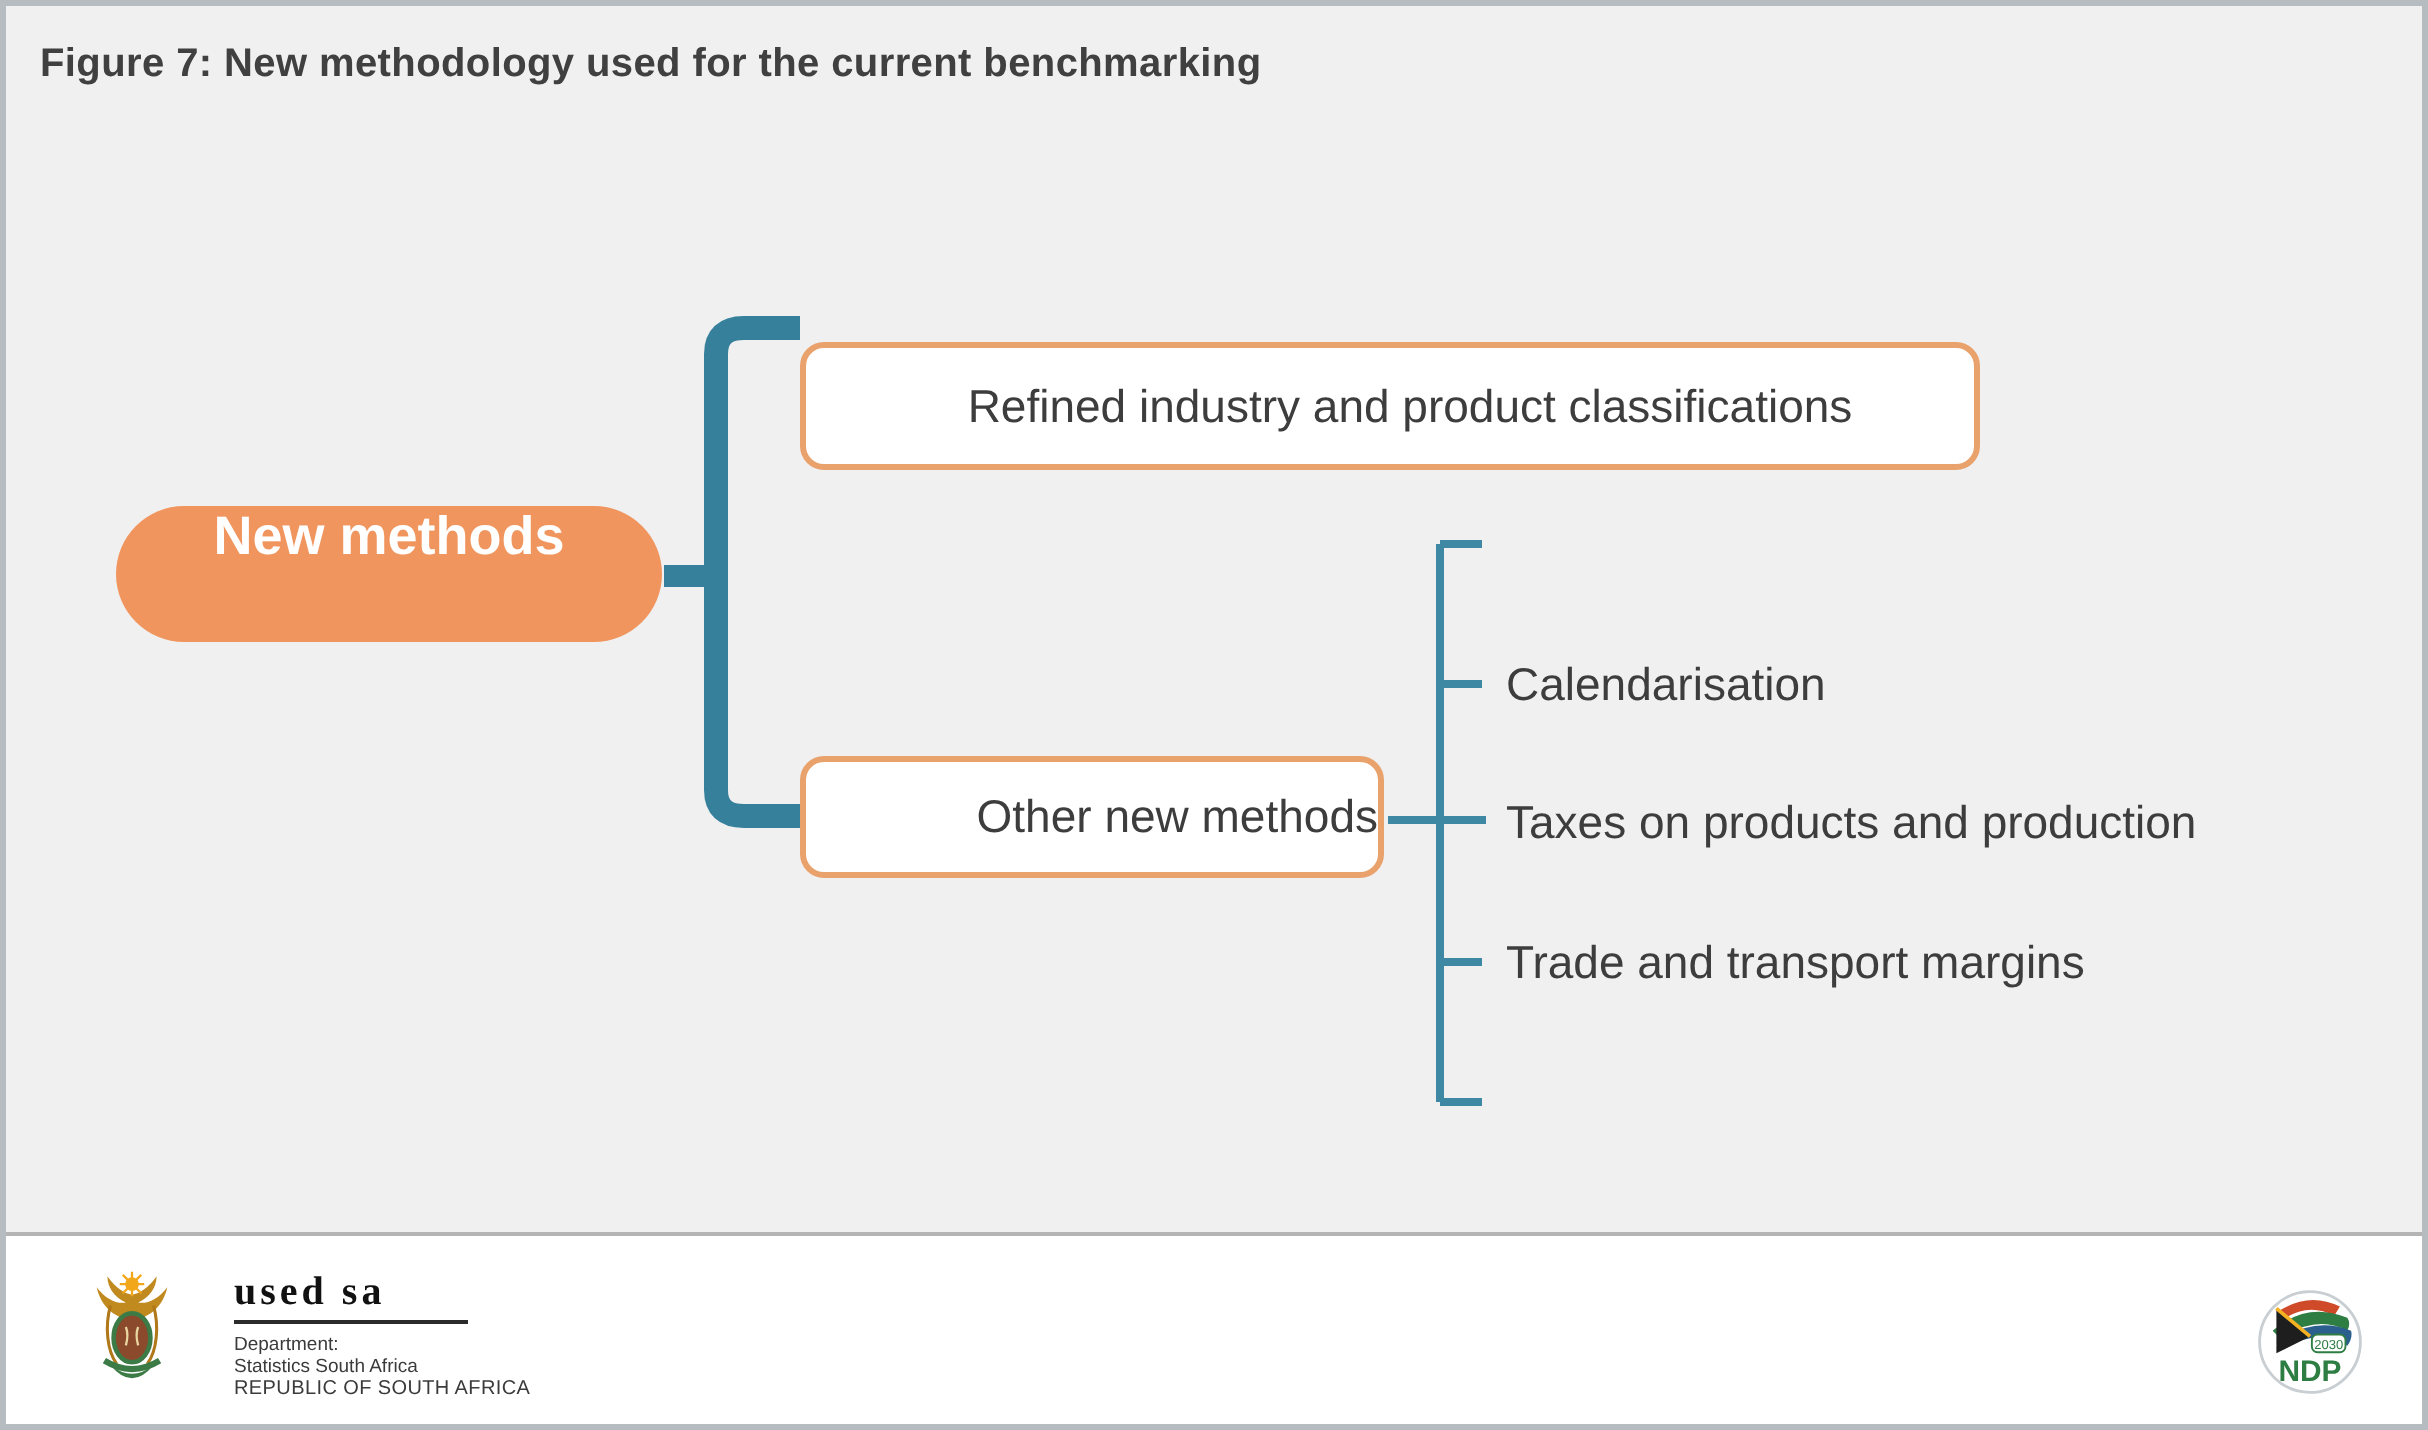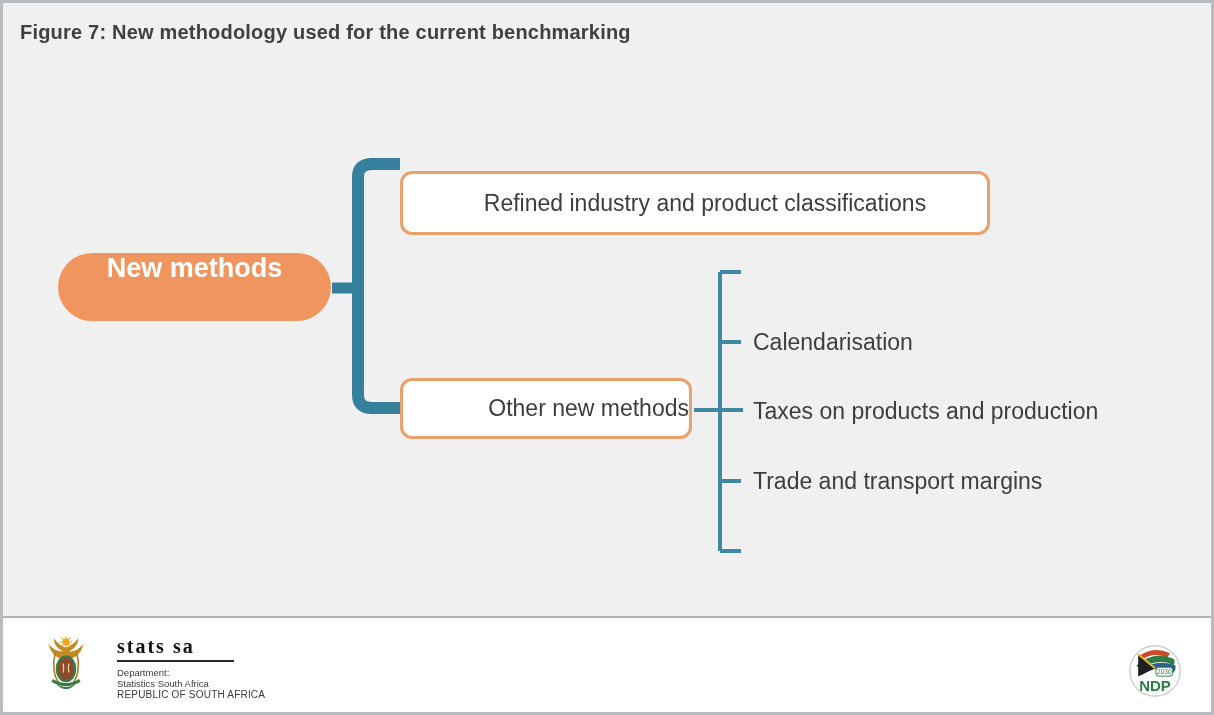--- a/index.html
+++ b/index.html
@@ -145,21 +145,21 @@
         <path d="M16,26 C12,40 14,56 20,64 M44,26 C48,40 46,56 40,64" stroke="#B07818" stroke-width="2" fill="none"></path>
 
         <ellipse cx="30" cy="47" rx="12" ry="16" fill="#8A4A2B" stroke="#3C7A46" stroke-width="3"></ellipse>
         <path d="M26,40 q2,5 0,12 M34,40 q-2,5 0,12" stroke="#E8D6A0" stroke-width="1.5" fill="none"></path>
 
         <path d="M12,62 Q30,73 48,62" stroke="#3C7A46" stroke-width="4" fill="none"></path>
         <path d="M16,65 Q30,76 44,65 Q30,82 16,65 Z" fill="#3C7A46"></path>
       </svg>
 
       <div class="statssa-text">
-        <div class="statssa-wordmark">stats sa</div>
+        <div class="statssa-wordmark">used sa</div>
         <div class="statssa-rule"></div>
         <div class="dept-line">Department:</div>
         <div class="dept-line">Statistics South Africa</div>
         <div class="dept-line bold">REPUBLIC OF SOUTH AFRICA</div>
       </div>
     </div>
 
     <svg class="ndp-logo" width="56" height="58" viewBox="0 0 60 60">
       <circle cx="30" cy="30" r="27" fill="#ffffff" stroke="#c8ced2" stroke-width="1.5"></circle>
 

